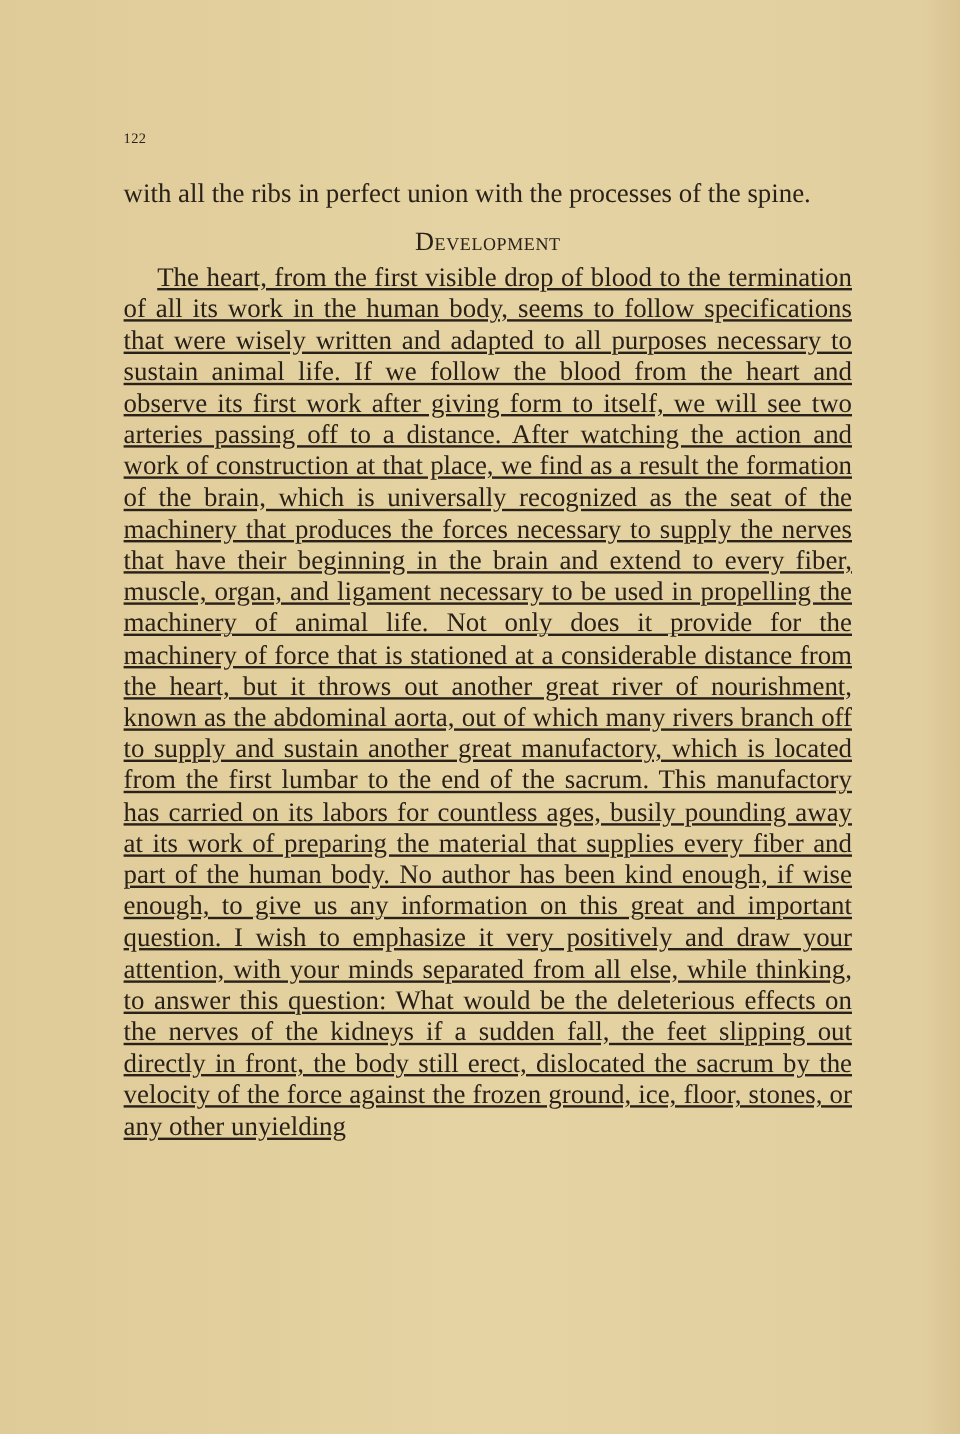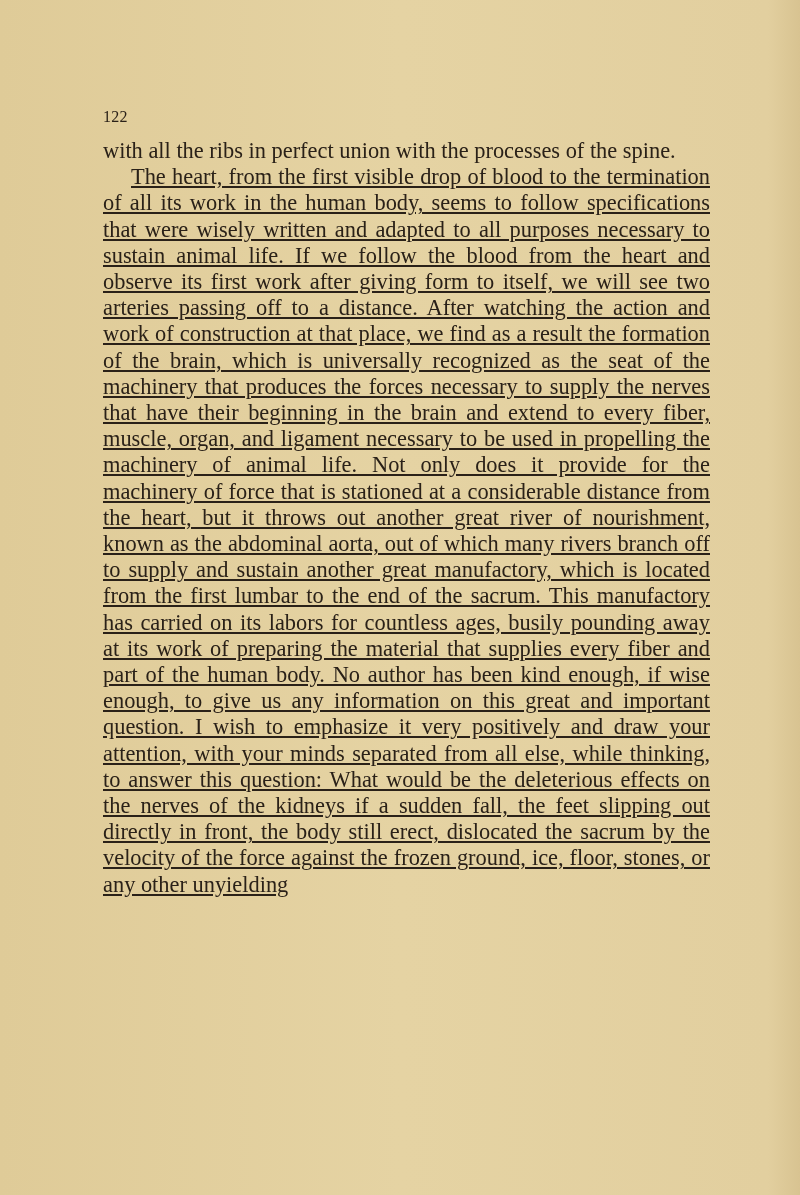--- a/index.html
+++ b/index.html
@@ -13,45 +13,46 @@
     overflow: hidden;
   }
   .page {
     position: absolute;
     left: 103px;
     top: 108px;
     width: 607px;
   }
   .running-head {
     display: flex;
-    font-size: 16px;
+    font-size: 12px;
     letter-spacing: 0.3px;
     height: 30px;
     align-items: flex-start;
   }
   .running-head .num { width: 48px; }
   .running-head .title { text-transform: uppercase; }
   .para {
     font-size: 22.4px;
     line-height: 26.2px;
     text-align: justify;
     margin: 0;
   }
-  .para.first { text-indent: 0; }
+  .para.first { text-indent: 0; margin-top: 10px; }
   .para.indent { text-indent: 28px; text-decoration: underline; }
   .heading {
     text-align: center;
     font-variant: small-caps;
     font-size: 22px;
     letter-spacing: 0.5px;
     margin: 14px 0 4px 0;
   }
 </style>
 </head>
 <body>
 
 <div class="page">
   <div class="running-head">
     <span class="num">122</span>
   </div>
   <p class="para first">with all the ribs in perfect union with the processes of the spine.</p>
+  <div class="heading">Development</div>
   <p class="para indent">The heart, from the first visible drop of blood to the termination of all its work in the human body, seems to follow specifications that were wisely written and adapted to all purposes necessary to sustain animal life. If we follow the blood from the heart and observe its first work after giving form to itself, we will see two arteries passing off to a distance. After watching the action and work of construction at that place, we find as a result the formation of the brain, which is universally recognized as the seat of the machinery that produces the forces necessary to supply the nerves that have their beginning in the brain and extend to every fiber, muscle, organ, and ligament necessary to be used in propelling the machinery of animal life. Not only does it provide for the machinery of force that is stationed at a considerable distance from the heart, but it throws out another great river of nourishment, known as the abdominal aorta, out of which many rivers branch off to supply and sustain another great manufactory, which is located from the first lumbar to the end of the sacrum. This manufactory has carried on its labors for countless ages, busily pounding away at its work of preparing the material that supplies every fiber and part of the human body. No author has been kind enough, if wise enough, to give us any information on this great and important question. I wish to emphasize it very positively and draw your attention, with your minds separated from all else, while thinking, to answer this question: What would be the deleterious effects on the nerves of the kidneys if a sudden fall, the feet slipping out directly in front, the body still erect, dislocated the sacrum by the velocity of the force against the frozen ground, ice, floor, stones, or any other unyielding</p>
 </div>
 
 </body></html>

